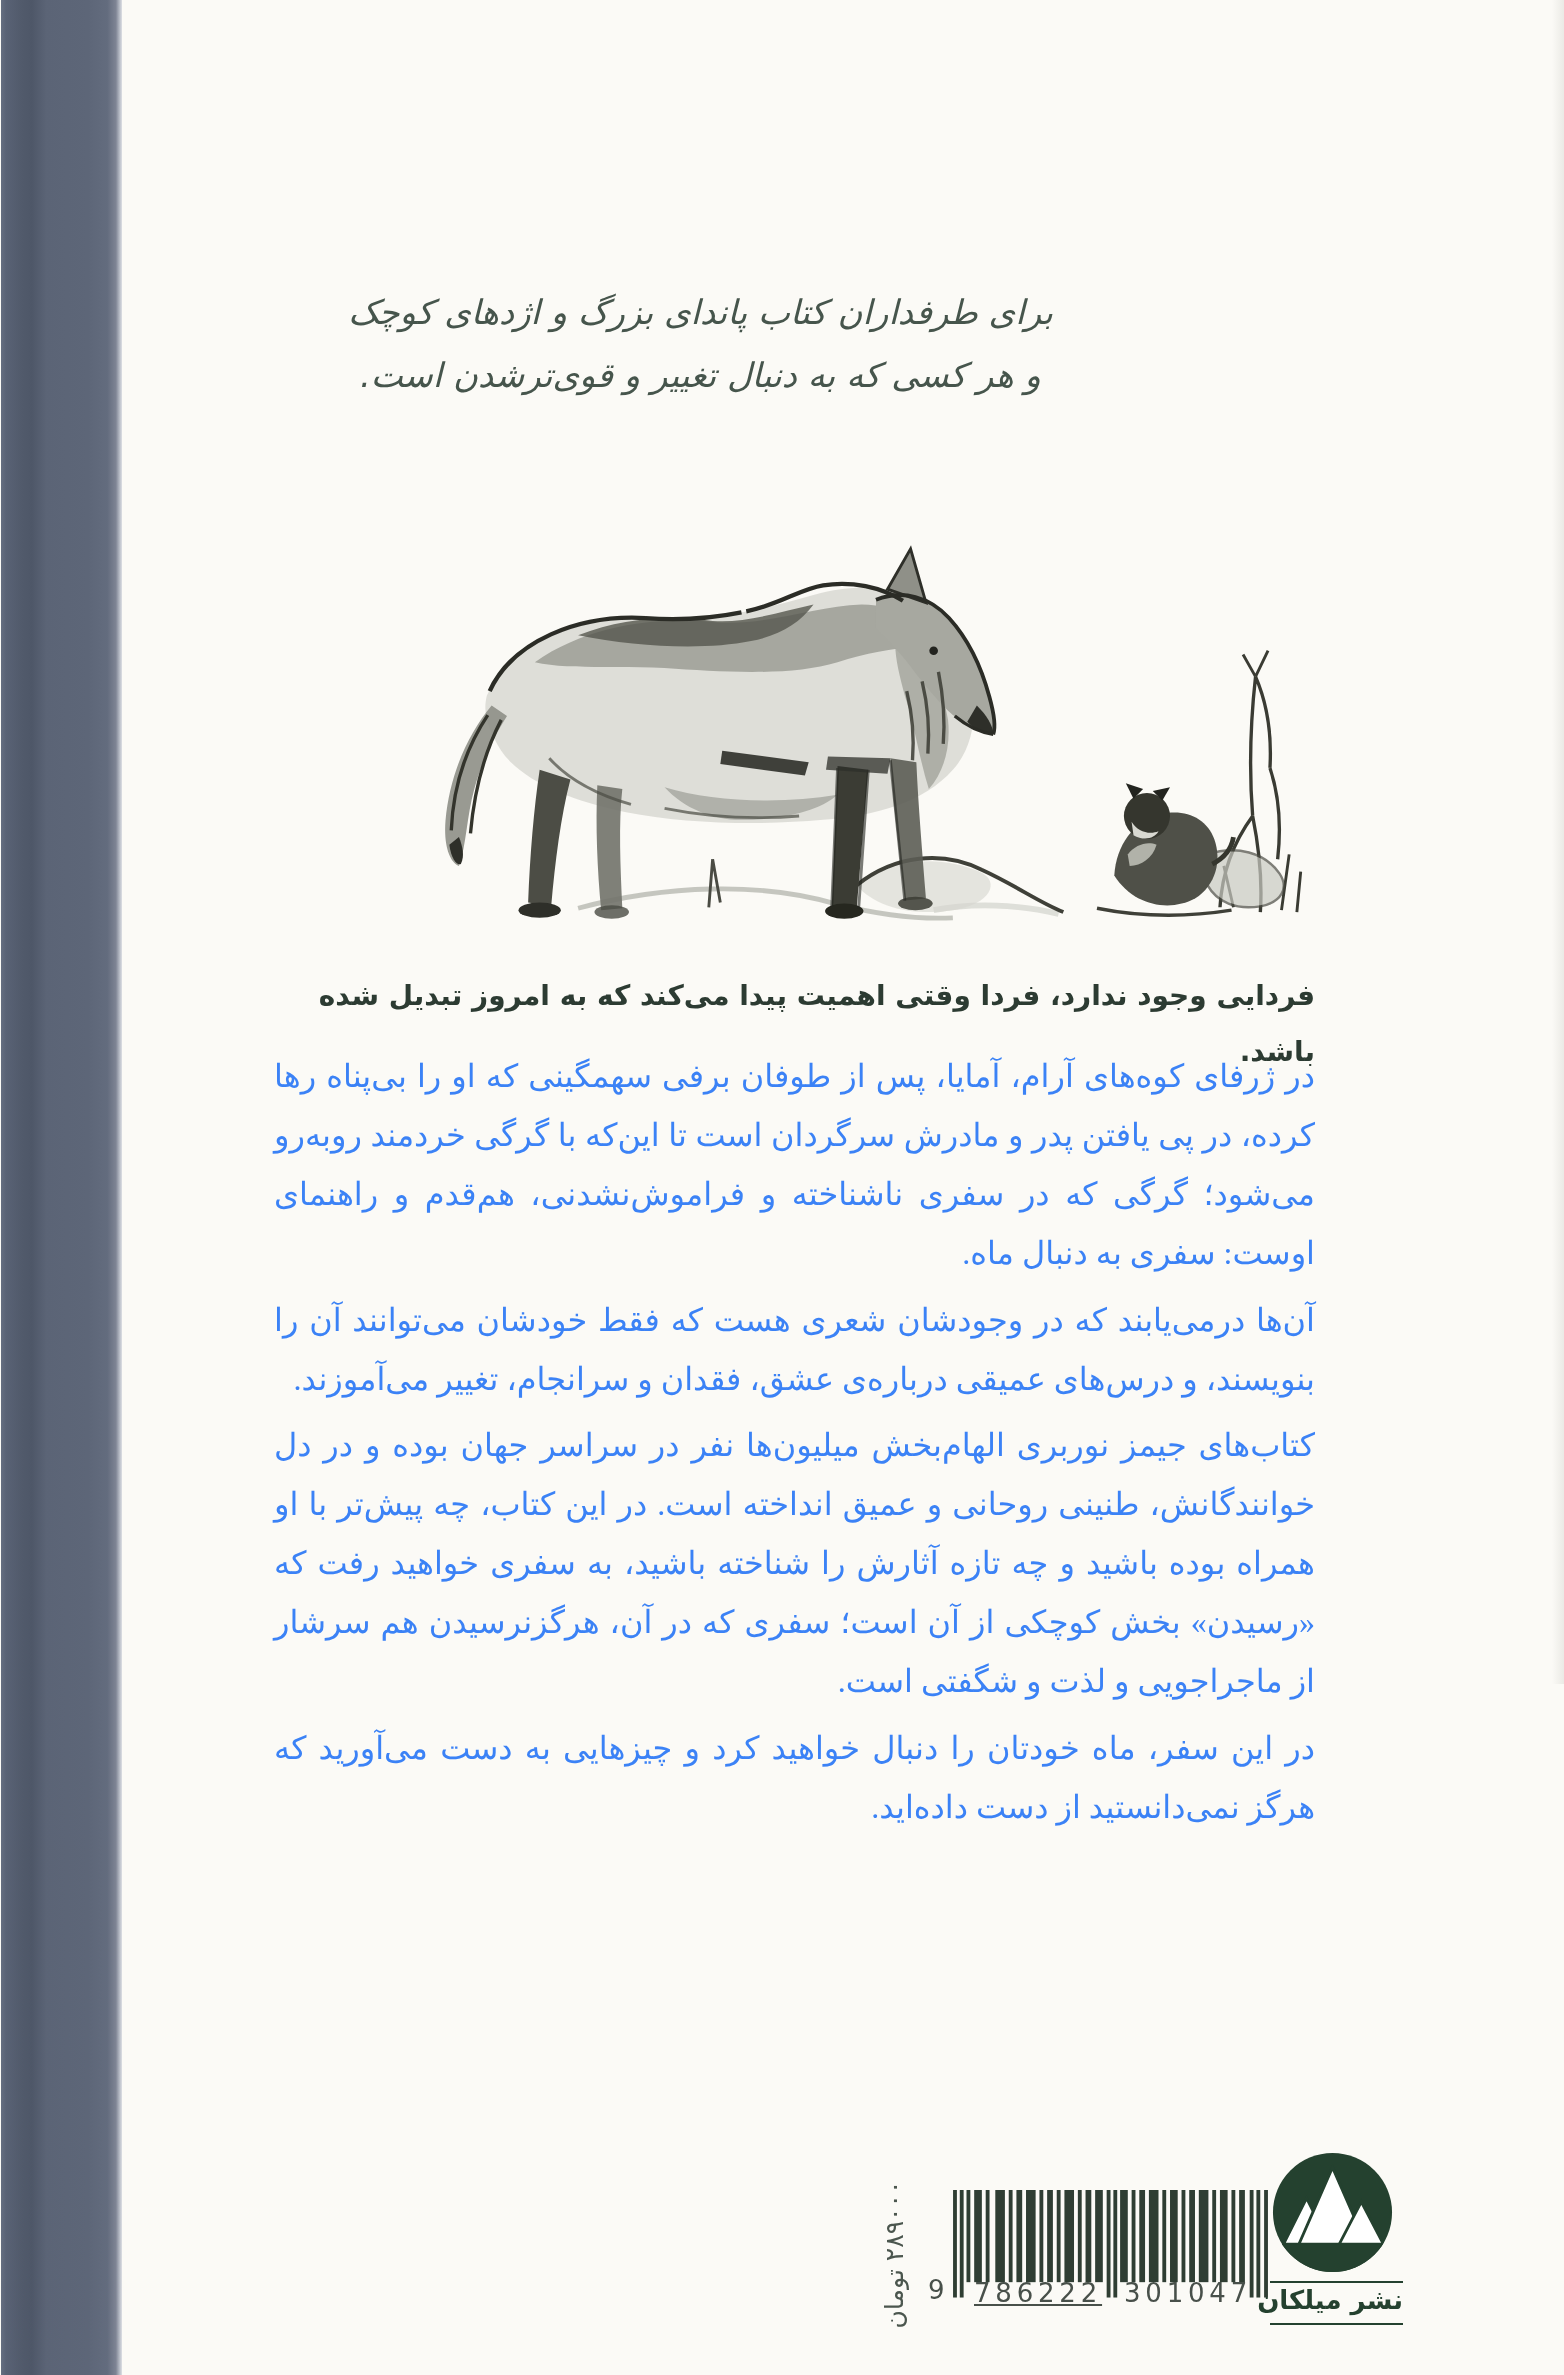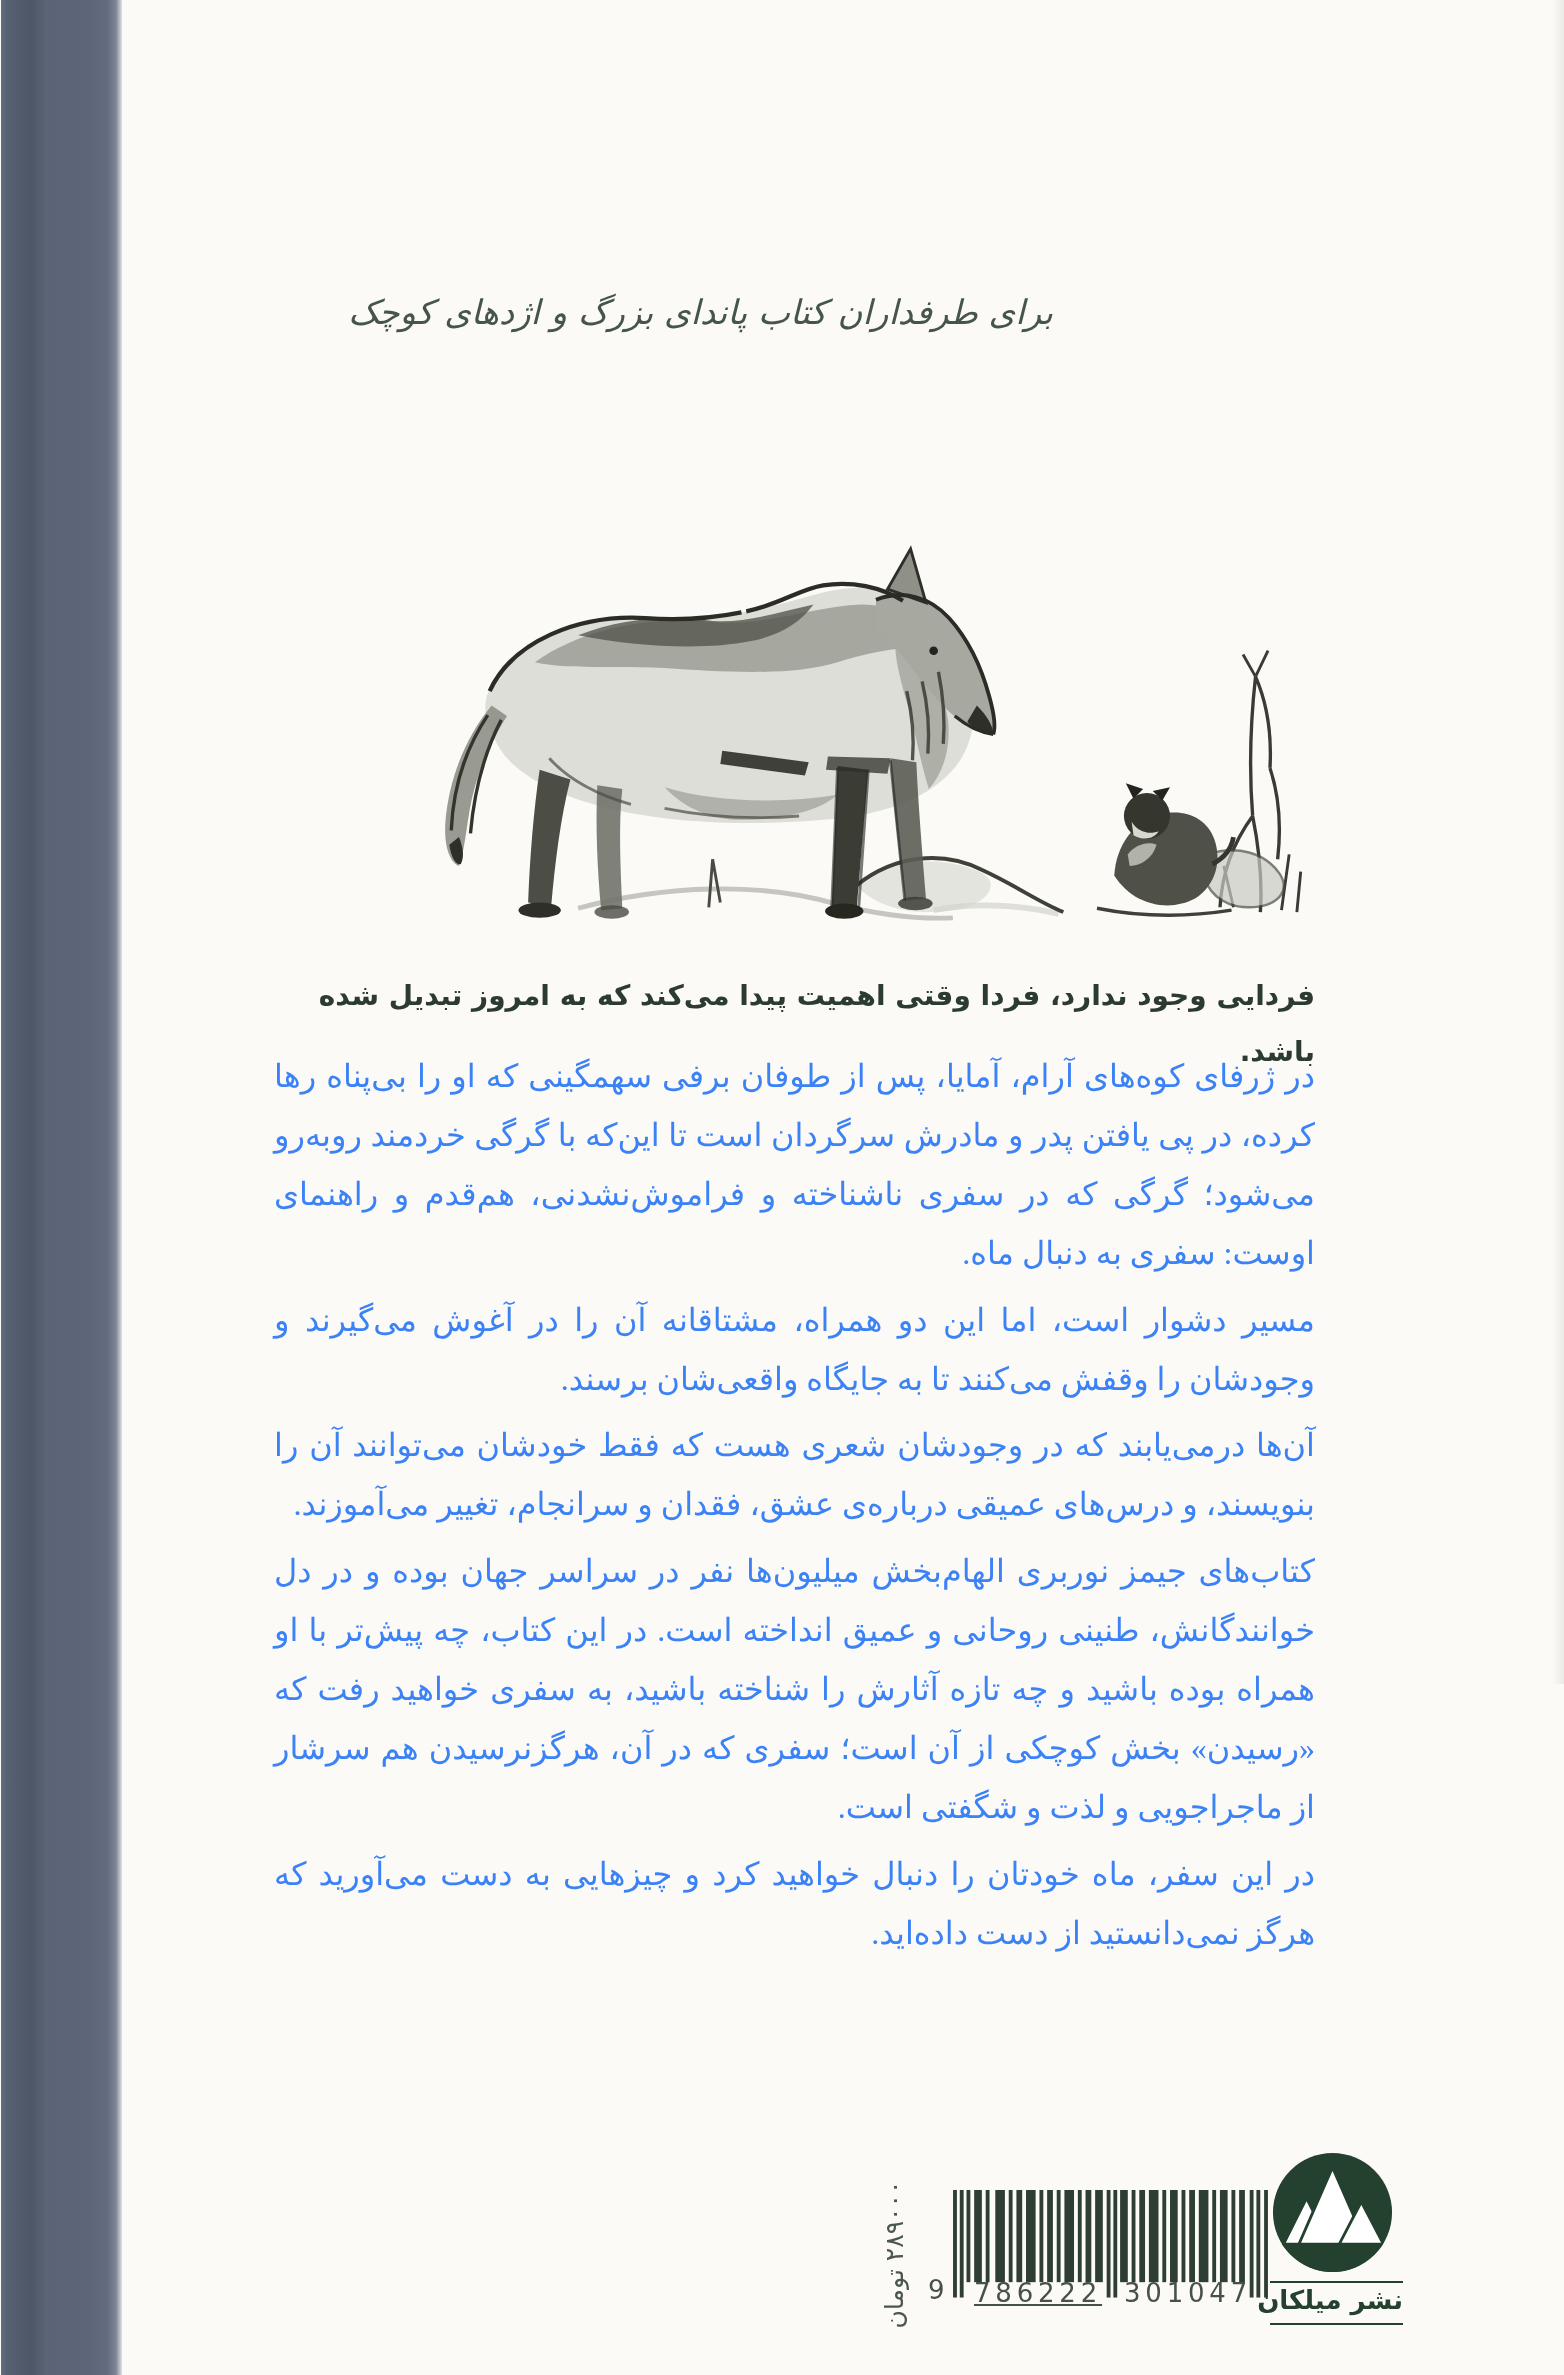--- a/index.html
+++ b/index.html
@@ -59,20 +59,21 @@
 </style>
 </head>
 <body>
 
 <div class="spine"></div>
 
 <div class="page">
 
   <div class="dedication">
     <div>برای طرفداران کتاب پاندای بزرگ و اژدهای کوچک</div>
+    <div>و هر کسی که به دنبال تغییر و قوی‌ترشدن است.</div>
   </div>
 
   <div class="illustration">
     <svg width="1057" height="407" viewBox="0 0 1100 420" xmlns="http://www.w3.org/2000/svg">
 
       <path d="M330,396 C420,372 520,368 600,392 C640,402 680,408 720,406" stroke="#b8b9b1" stroke-width="5" fill="none" opacity="0.8"></path>
       <path d="M700,398 C740,390 790,392 830,402" stroke="#c2c3bb" stroke-width="6" fill="none" opacity="0.5"></path>
       <path d="M620,372 C660,344 705,340 748,358 C770,368 760,392 720,398 C680,404 640,396 620,372 Z" fill="#d6d6cf" opacity="0.6"></path>
       <path d="M620,372 C660,340 710,336 750,356 C785,372 810,390 835,400" stroke="#3f4038" stroke-width="4" fill="none"></path>
       <path d="M470,345 L466,395 M470,345 L478,390" stroke="#4a4b43" stroke-width="3" fill="none"></path>
@@ -126,21 +127,20 @@
       <path d="M902,340 C910,330 922,326 932,330 C928,344 916,352 904,352 Z" fill="#c9cac2" opacity="0.8"></path>
       <path d="M990,350 C1002,344 1010,334 1012,322" stroke="#35362e" stroke-width="5" fill="none"></path>
       <path d="M870,396 C910,404 960,406 1010,398" stroke="#3f4038" stroke-width="3.5" fill="none"></path>
     </svg>
   </div>
 
   <h1 class="headline">فردایی وجود ندارد، فردا وقتی اهمیت پیدا می‌کند که به امروز تبدیل شده باشد.</h1>
 
   <div class="bodytext">
     <p>در ژرفای کوه‌های آرام، آمایا، پس از طوفان برفی سهمگینی که او را بی‌پناه رها کرده، در پی یافتن پدر و مادرش سرگردان است تا این‌که با گرگی خردمند روبه‌رو می‌شود؛ گرگی که در سفری ناشناخته و فراموش‌نشدنی، هم‌قدم و راهنمای اوست: سفری به دنبال ماه.</p>
-    <p>مسیر دشوار است، اما این دو همراه، مشتاقانه آن را در آغوش می‌گیرند و وجودشان را وقفش می‌کنند تا به جایگاه واقعی‌شان برسند.</p>
     <p>آن‌ها درمی‌یابند که در وجودشان شعری هست که فقط خودشان می‌توانند آن را بنویسند، و درس‌های عمیقی درباره‌ی عشق، فقدان و سرانجام، تغییر می‌آموزند.</p>
     <p>کتاب‌های جیمز نوربری الهام‌بخش میلیون‌ها نفر در سراسر جهان بوده و در دل خوانندگانش، طنینی روحانی و عمیق انداخته است. در این کتاب، چه پیش‌تر با او همراه بوده باشید و چه تازه آثارش را شناخته باشید، به سفری خواهید رفت که «رسیدن» بخش کوچکی از آن است؛ سفری که در آن، هرگزنرسیدن هم سرشار از ماجراجویی و لذت و شگفتی است.</p>
     <p>در این سفر، ماه خودتان را دنبال خواهید کرد و چیزهایی به دست می‌آورید که هرگز نمی‌دانستید از دست داده‌اید.</p>
   </div>
 
   <div class="price">۲۸۹۰۰۰ تومان</div>
 
   <div class="barcode">
     <svg width="315" height="120" viewBox="0 0 328 125" xmlns="http://www.w3.org/2000/svg">
       <g fill="#2f3e33">

